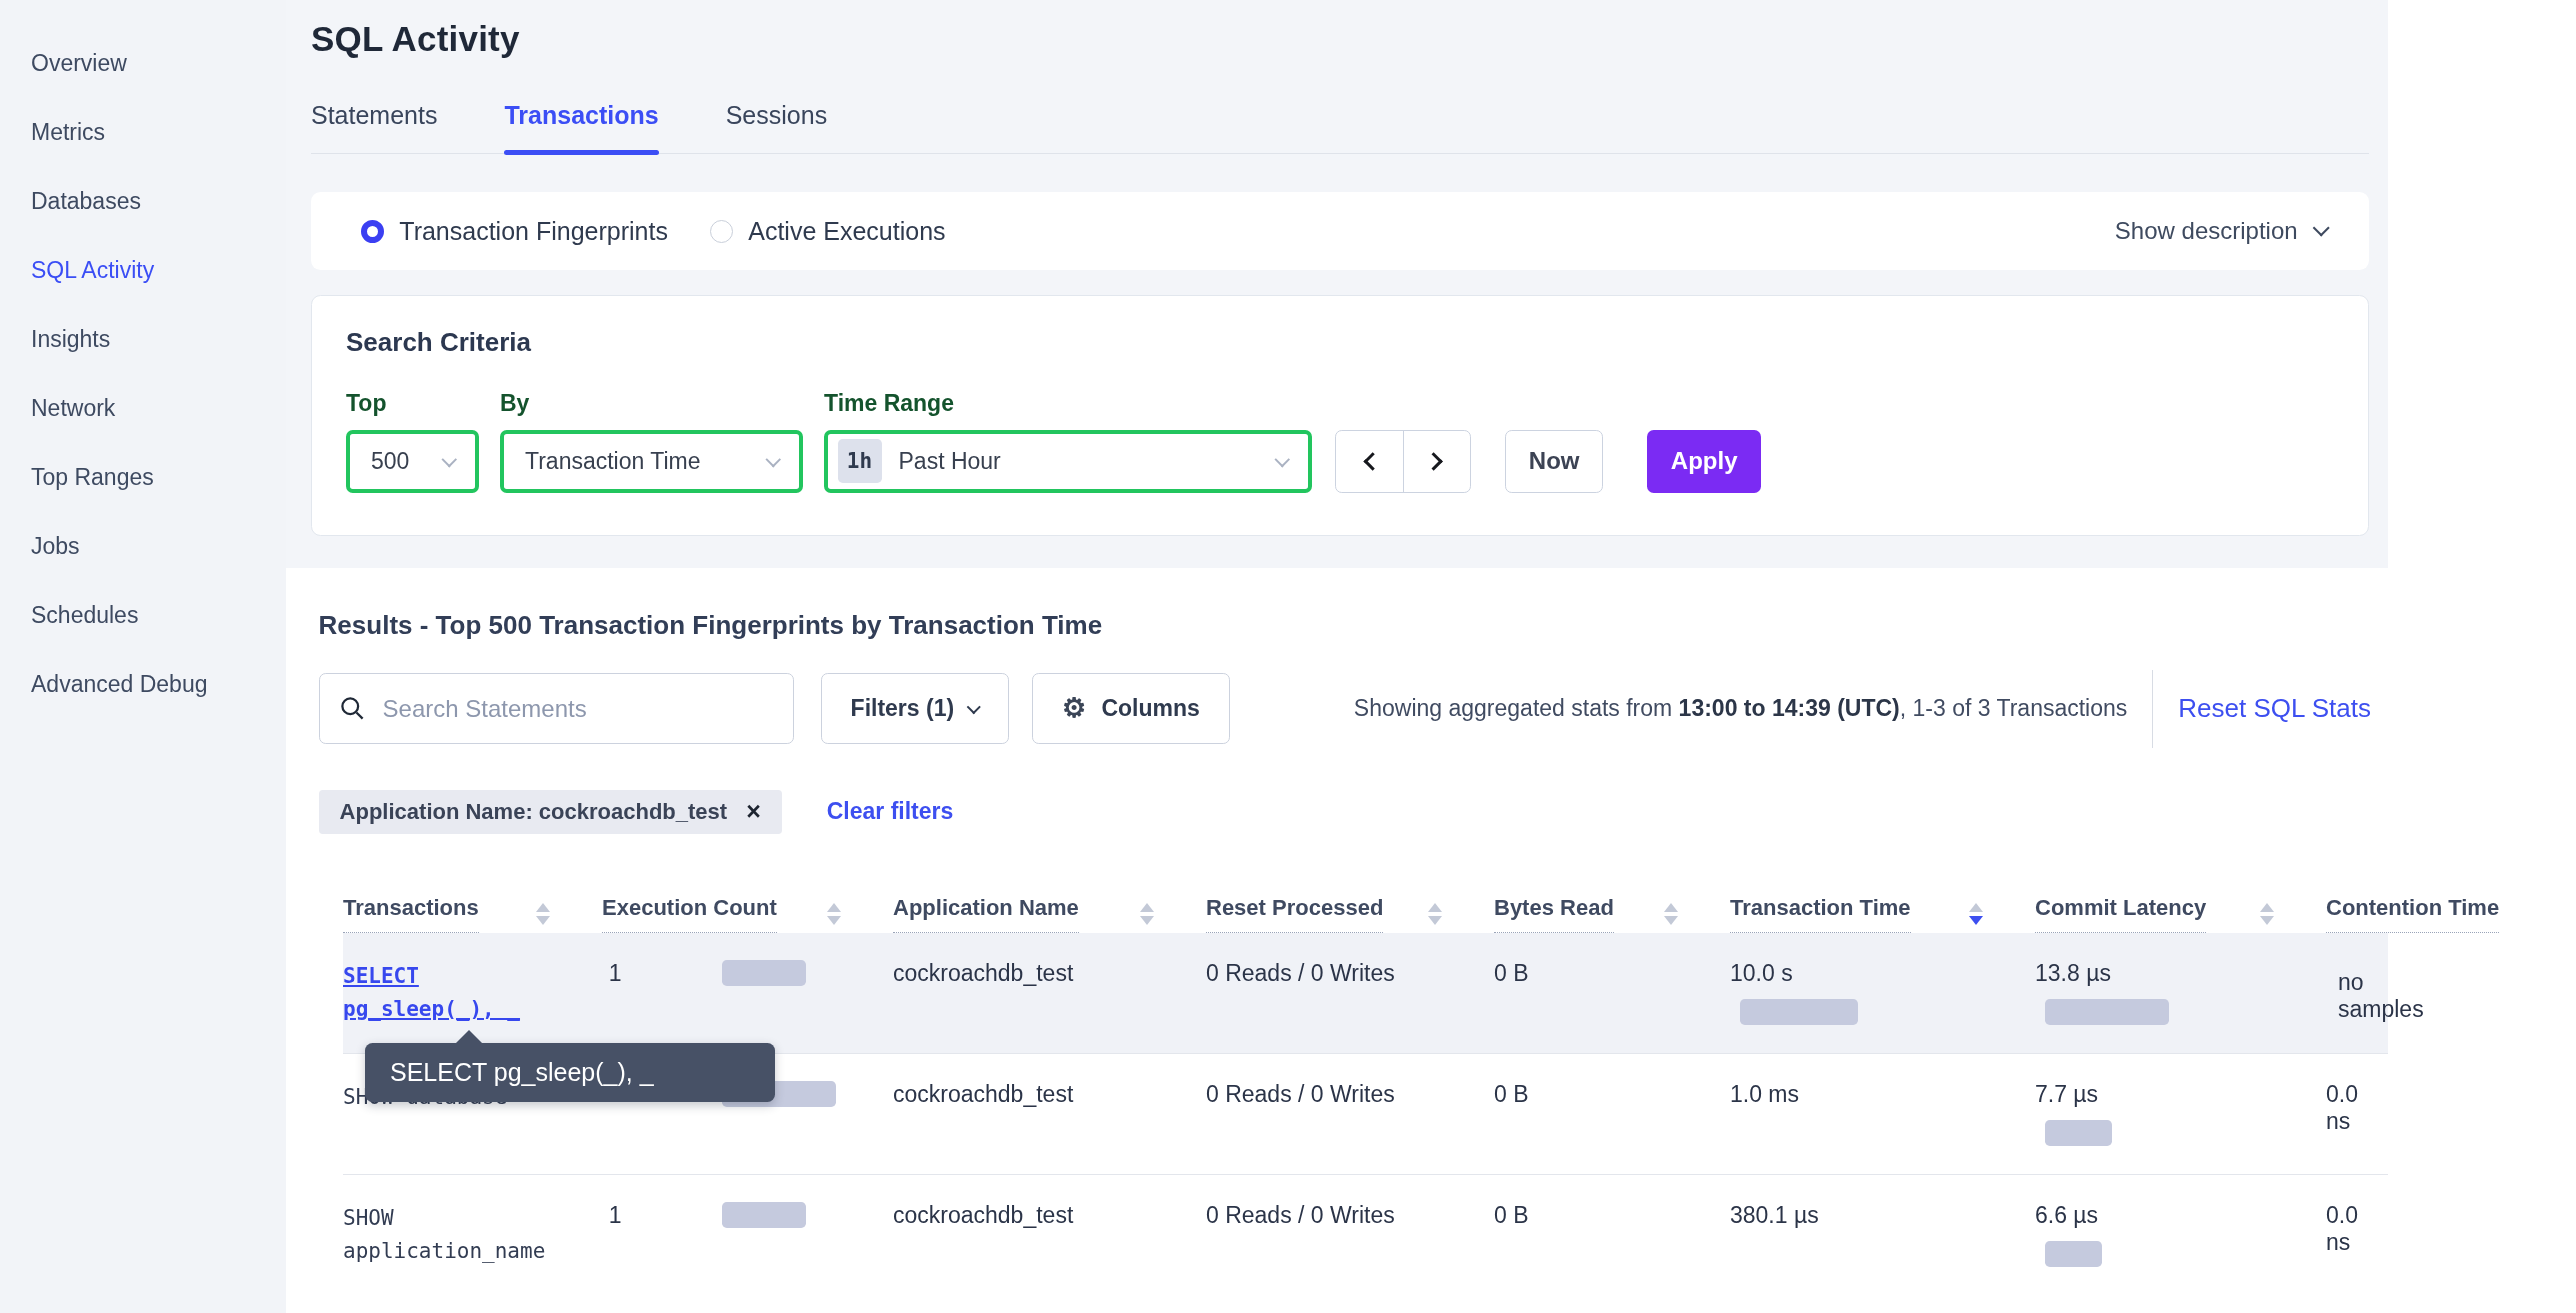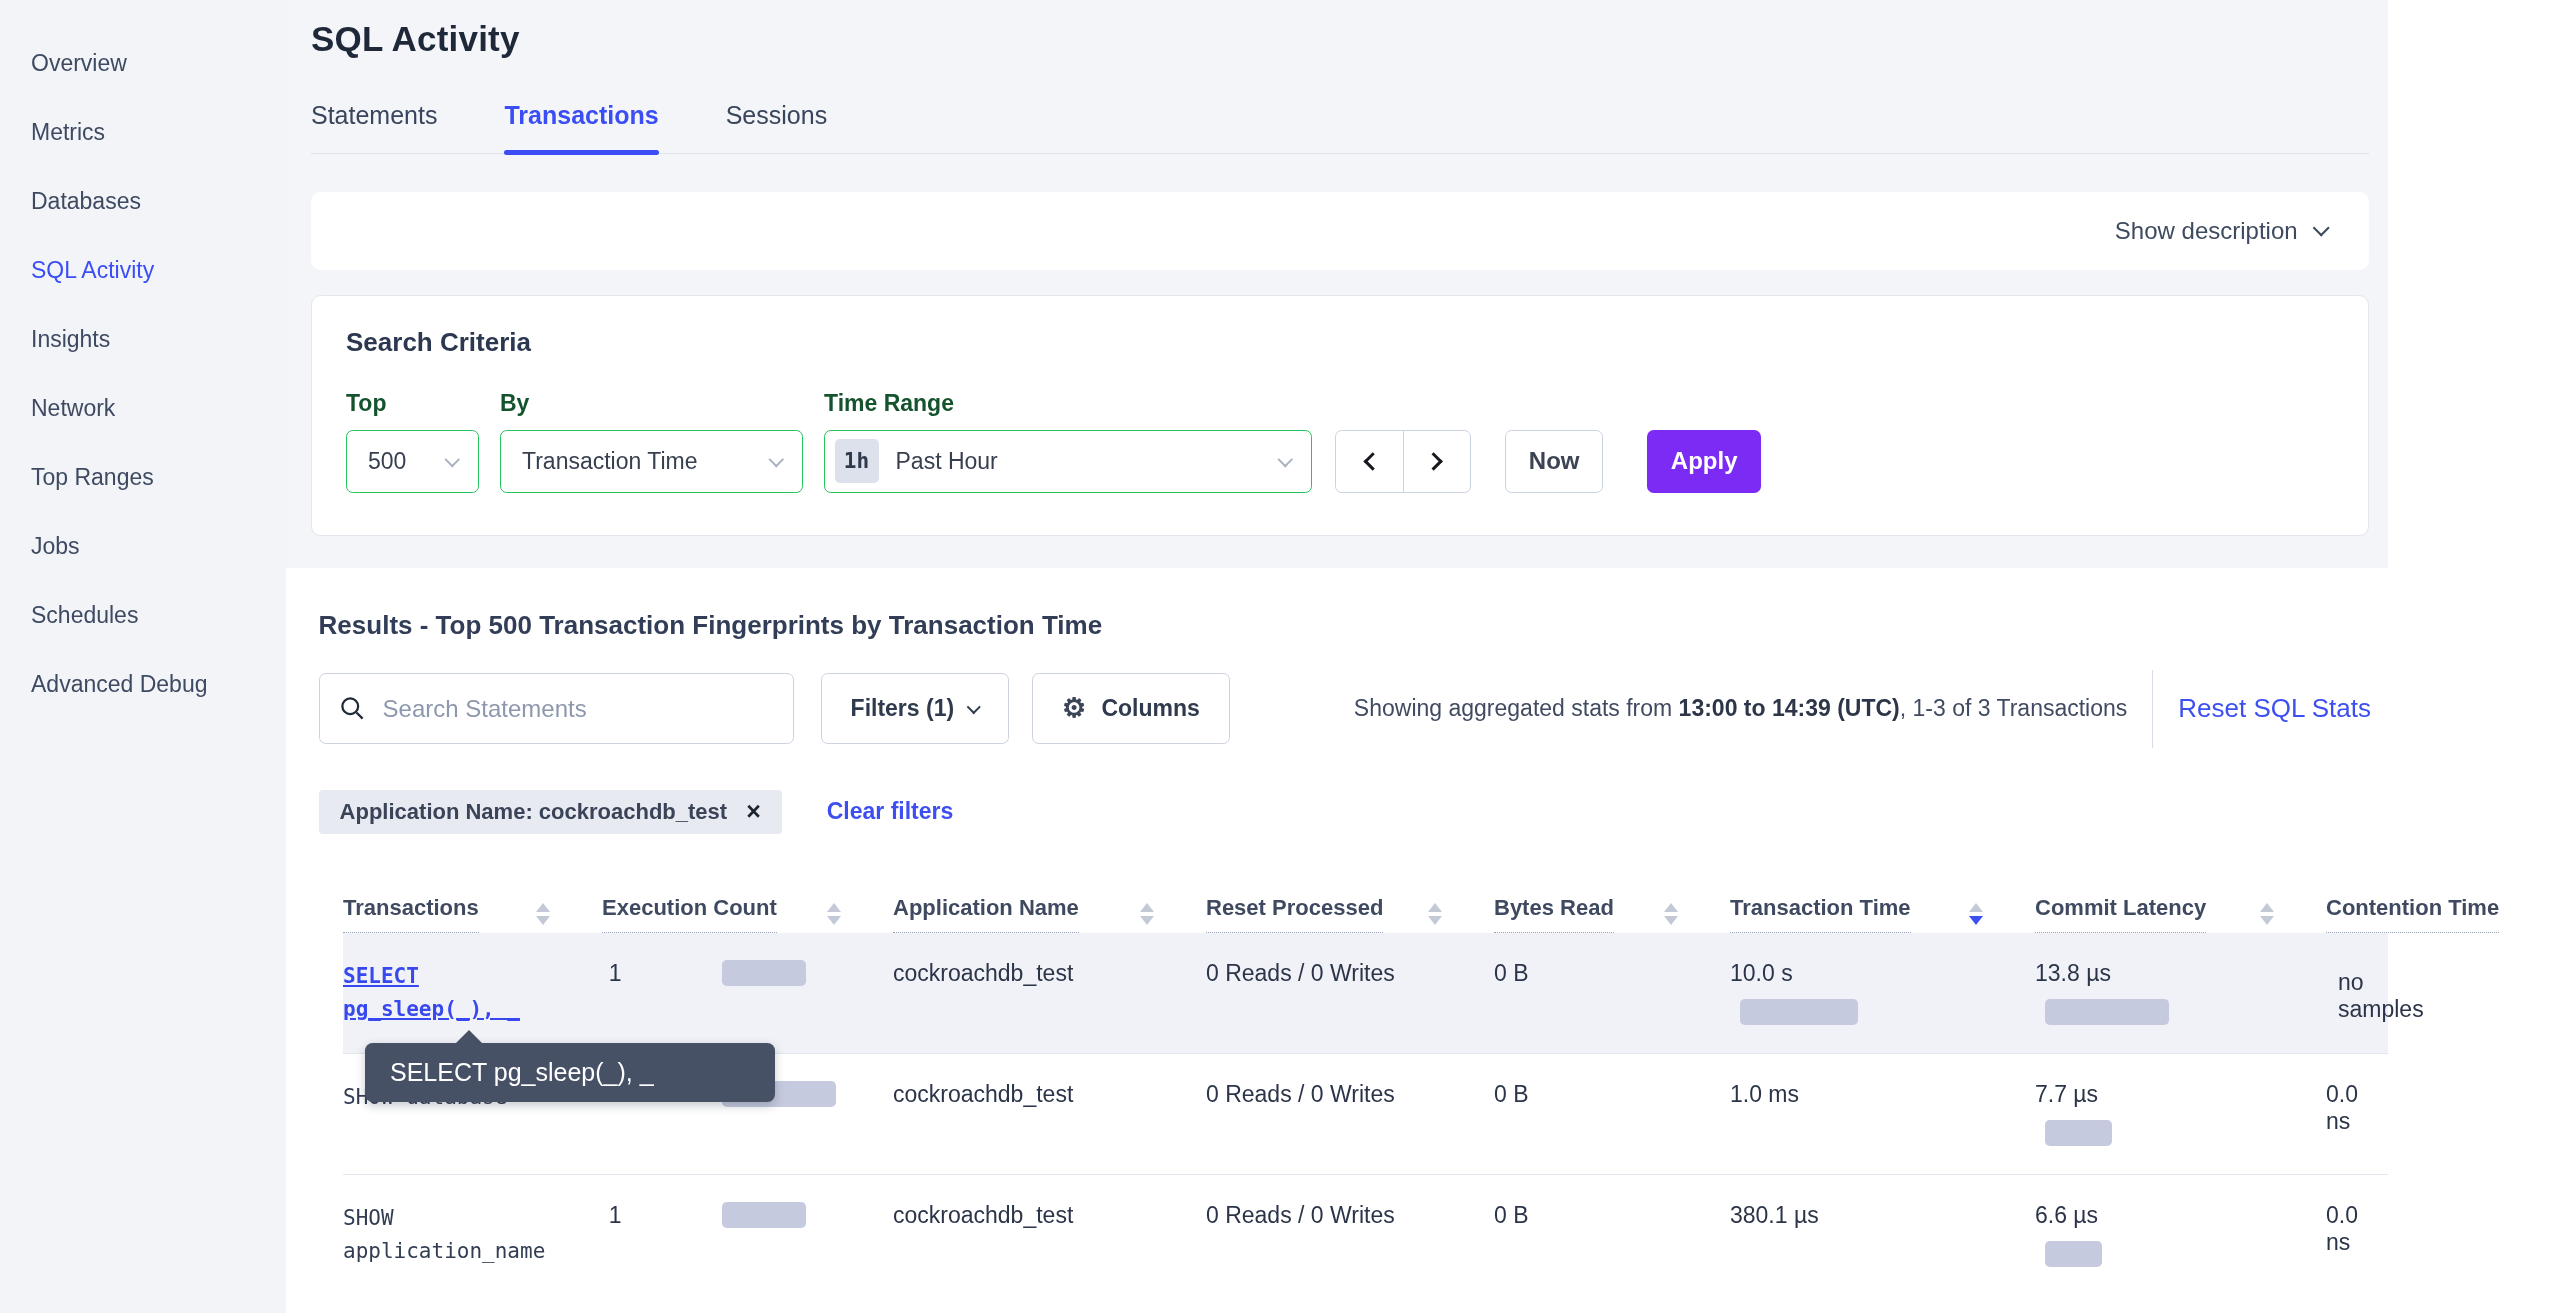--- a/index.html
+++ b/index.html
@@ -66,21 +66,21 @@
   
   .criteria-card {
     margin-top:25px; background:#fff; border:1px solid #e2e7ee; border-radius:9.5px;
     padding:30.5px 34px 42px 34px;
   }
   .criteria-title { font-size:26px; font-weight:bold; color:#2c3850; }
   .criteria-row { display:flex; align-items:flex-end; margin-top:32px; gap:21px; }
   .field { display:flex; flex-direction:column; gap:13.3px; }
   .field-label { font-size:23px; font-weight:bold; color:#14532d; }
   .select {
-    height:63px; background:#fff; border:1px solid #22c55e; border-radius:6.7px;
+    height:63px; background:#fff; border:4px solid #22c55e; border-radius:6.7px;
     display:flex; align-items:center; font-size:23px; color:#38404f;
     padding:0 21px; cursor:pointer;
   }
   .select .sel-chev {
     margin-left:auto; width:10.5px; height:10.5px;
     border-right:2.4px solid #aab2c2; border-bottom:2.4px solid #aab2c2;
     transform:rotate(45deg); margin-top:-4.8px;
   }
   .select.top-sel { width:133px; }
   .select.by-sel { width:303px; }
@@ -206,20 +206,30 @@
     <div class="top-area">
       <h1 class="page-title">SQL Activity</h1>
 
       <div class="tabs">
         <div class="tab">Statements</div>
         <div class="tab active">Transactions</div>
         <div class="tab">Sessions</div>
       </div>
 
       <div class="mode-card">
+        <div class="radio-group">
+          <div class="radio-opt">
+            <span class="radio-circle checked"></span>
+            <span class="radio-label">Transaction Fingerprints</span>
+          </div>
+          <div class="radio-opt">
+            <span class="radio-circle unchecked"></span>
+            <span class="radio-label">Active Executions</span>
+          </div>
+        </div>
         <div class="show-desc">
           <span>Show description</span>
           <span class="chev-down"></span>
         </div>
       </div>
 
       <div class="criteria-card">
         <div class="criteria-title">Search Criteria</div>
         <div class="criteria-row">
           <div class="field">

